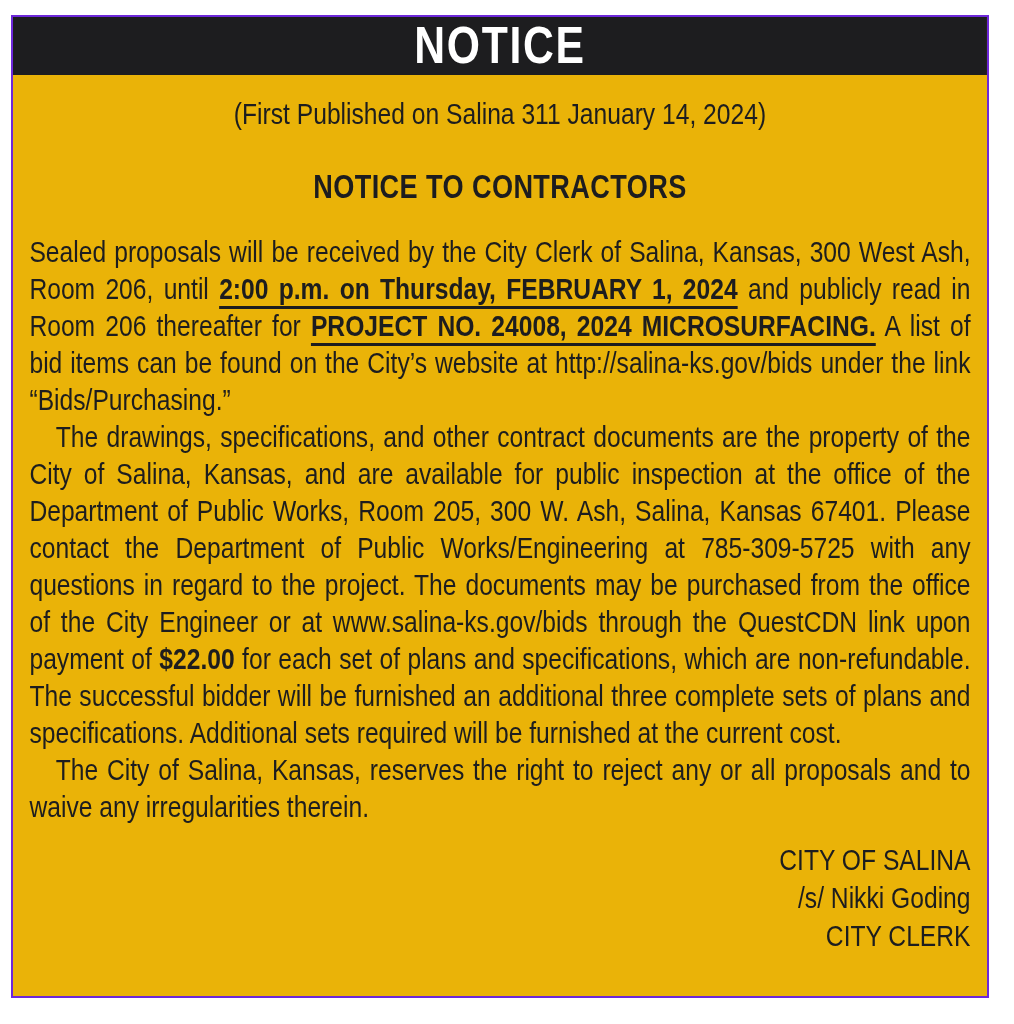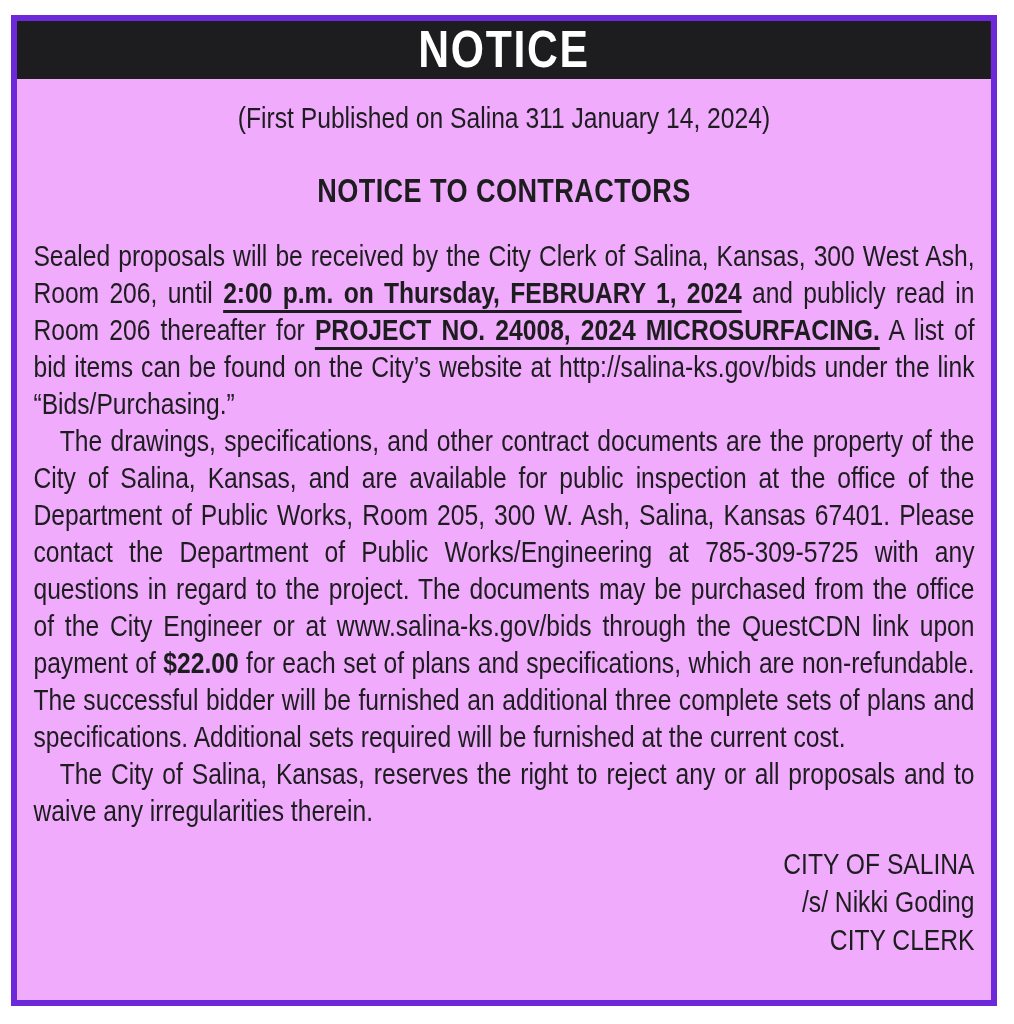--- a/index.html
+++ b/index.html
@@ -15,22 +15,22 @@
     font-family: "Liberation Sans", sans-serif;
     color: #1d1d1f;
     -webkit-font-smoothing: antialiased;
   }
   .notice-box {
     position: absolute;
     left: 11px;
     top: 15px;
     width: 974px;
     height: 979px;
-    border: 6px solid #6d28d9;
-    background: #f0abfc;
+    border: 2px solid #6d28d9;
+    background: #eab308;
     overflow: hidden;
   }
   
   .scaler {
     width: 1186px;
     transform: scaleX(0.8212);
     transform-origin: 0 0;
   }
   .banner {
     height: 58px;

